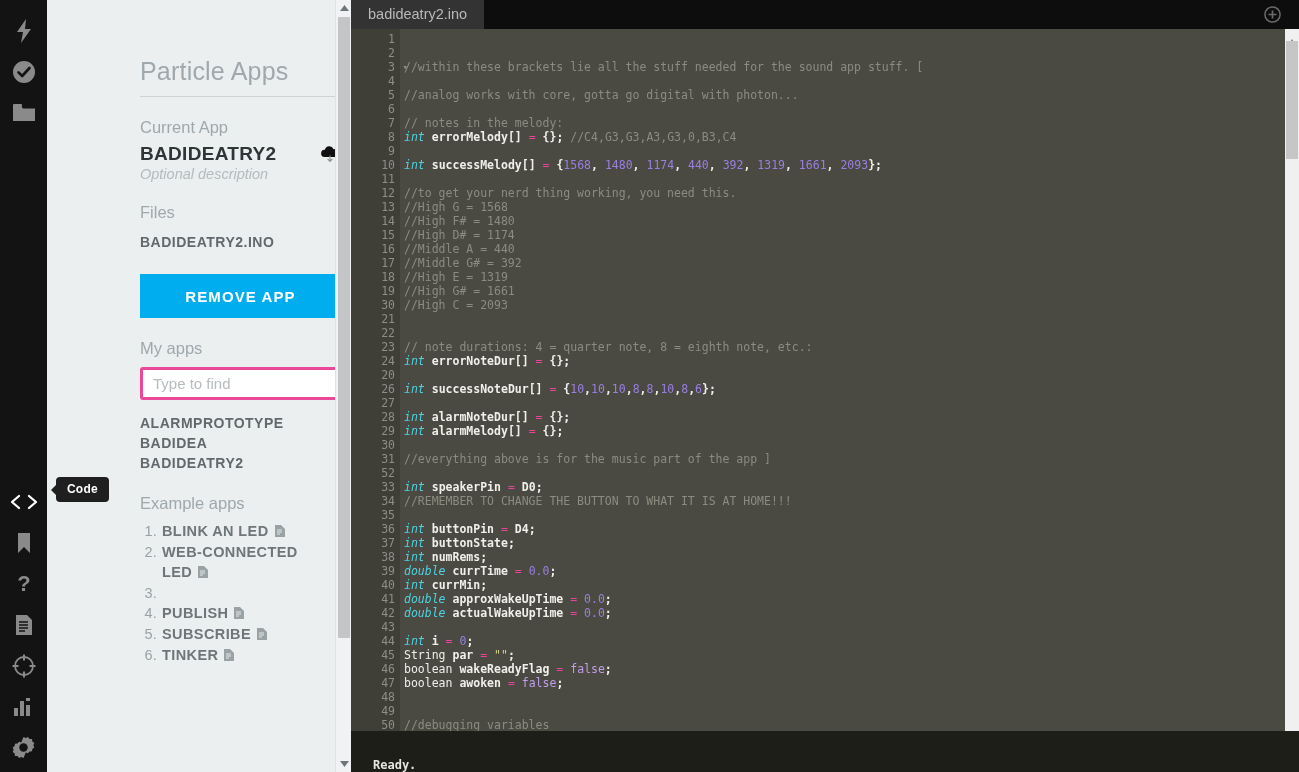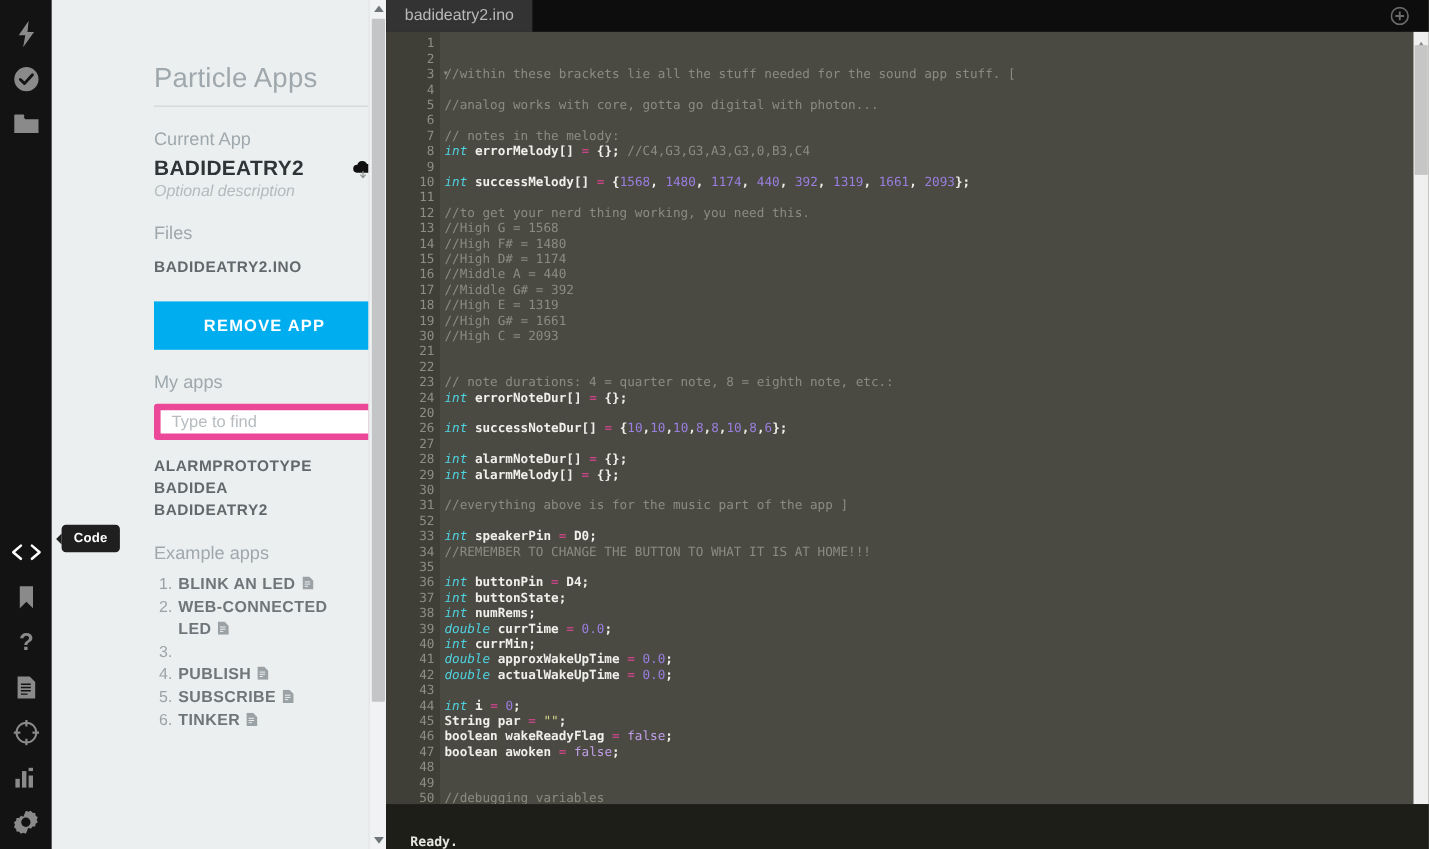--- a/index.html
+++ b/index.html
@@ -116,21 +116,21 @@
     font-size: 15px;
     font-weight: bold;
     letter-spacing: 1.1px;
     cursor: pointer;
     font-family: "Liberation Sans", sans-serif;
   }
   .find-input {
     width: 201px; height: 33px;
     margin-top: 9px;
     background: #fff;
-    border: 6px solid #ec4899;
+    border: 3px solid #ec4899;
     border-radius: 3px;
     padding: 0 10px;
     font-size: 15px;
     color: #8b5cf6;
     font-family: "Liberation Sans", sans-serif;
     font-weight: 300;
   }
   .find-input::placeholder { color: #b6bcbf; font-weight: 300; }
   .app-list { margin-top: 13px; }
   .app-list-item {
@@ -231,21 +231,21 @@
     overflow: hidden;
   }
   .cl { height: 14px; line-height: 14px; }
   .c-com { color: #8b8b80; }
   .c-kw  { color: #4fd2e0; font-style: italic; }
   .c-op  { color: #e8449a; }
   .c-num { color: #9a7fe0; }
   .c-str { color: #d5d58a; }
   .c-bool{ color: #c09ee8; }
   .c-id  { color: #f0f0ea; font-weight: bold; }
-  .c-type{ color: #f0f0ea; font-weight: bold; }
+  .c-type{ color: #f0f0ea; font-weight: normal; }
   .gnum, .cl { font-weight: normal; }
 
   .ed-scroll {
     position: absolute; right: 0; top: 29px;
     width: 14px; bottom: 41px;
     background: #f0f0f0;
   }
   .ed-thumb {
     position: absolute; left: 1px; top: 12px;
     width: 12px; height: 118px;

